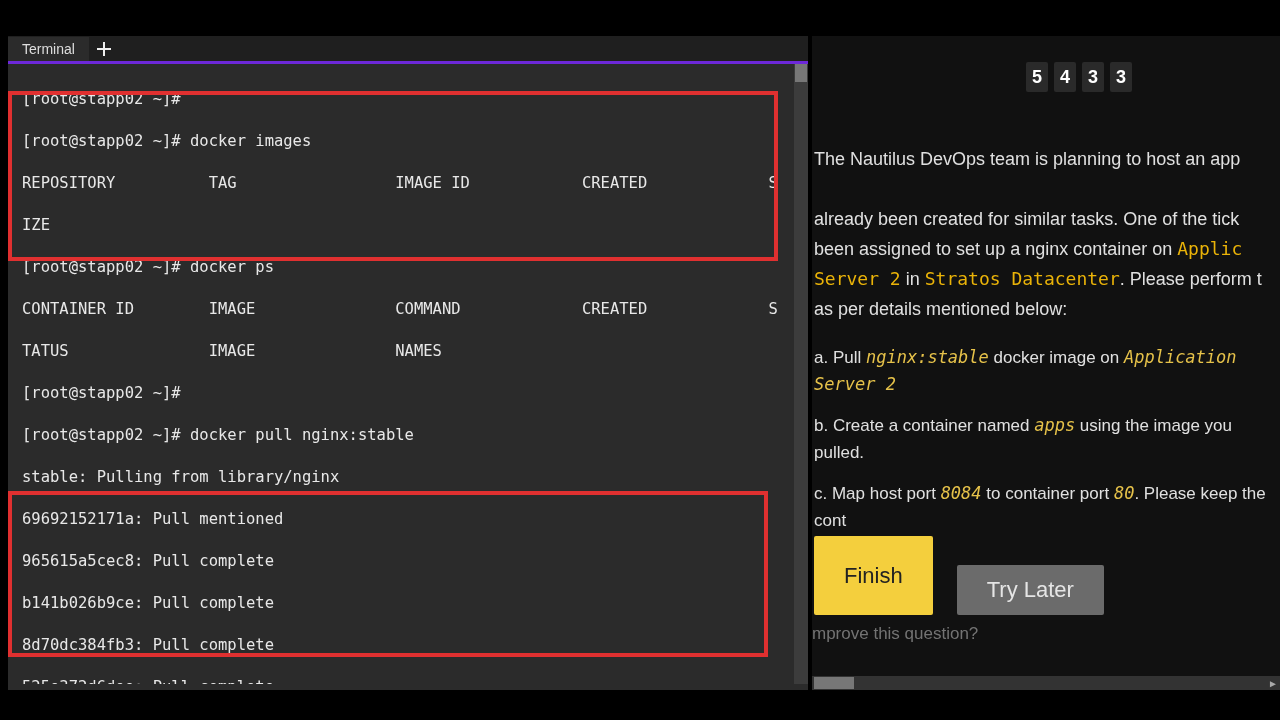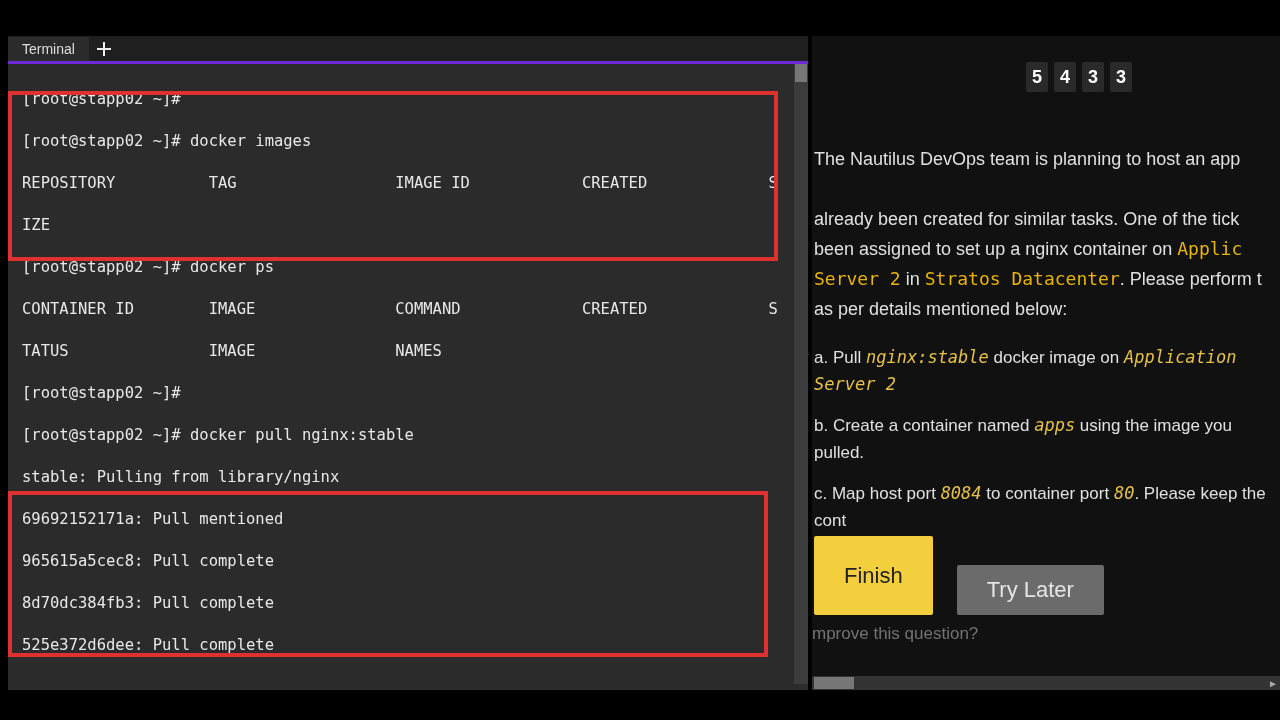--- a/index.html
+++ b/index.html
@@ -69,20 +69,21 @@
 <div class="term-line">REPOSITORY          TAG                 IMAGE ID            CREATED             S</div>
 <div class="term-line">IZE</div>
 <div class="term-line">[root@stapp02 ~]# docker ps</div>
 <div class="term-line">CONTAINER ID        IMAGE               COMMAND             CREATED             S</div>
 <div class="term-line">TATUS               IMAGE               NAMES</div>
 <div class="term-line">[root@stapp02 ~]#</div>
 <div class="term-line">[root@stapp02 ~]# docker pull nginx:stable</div>
 <div class="term-line">stable: Pulling from library/nginx</div>
 <div class="term-line">69692152171a: Pull mentioned</div>
 <div class="term-line">965615a5cec8: Pull complete</div>
+<div class="term-line">b141b026b9ce: Pull complete</div>
 <div class="term-line">8d70dc384fb3: Pull complete</div>
 <div class="term-line">525e372d6dee: Pull complete</div>
 
 
 
 
 
 
 
 

